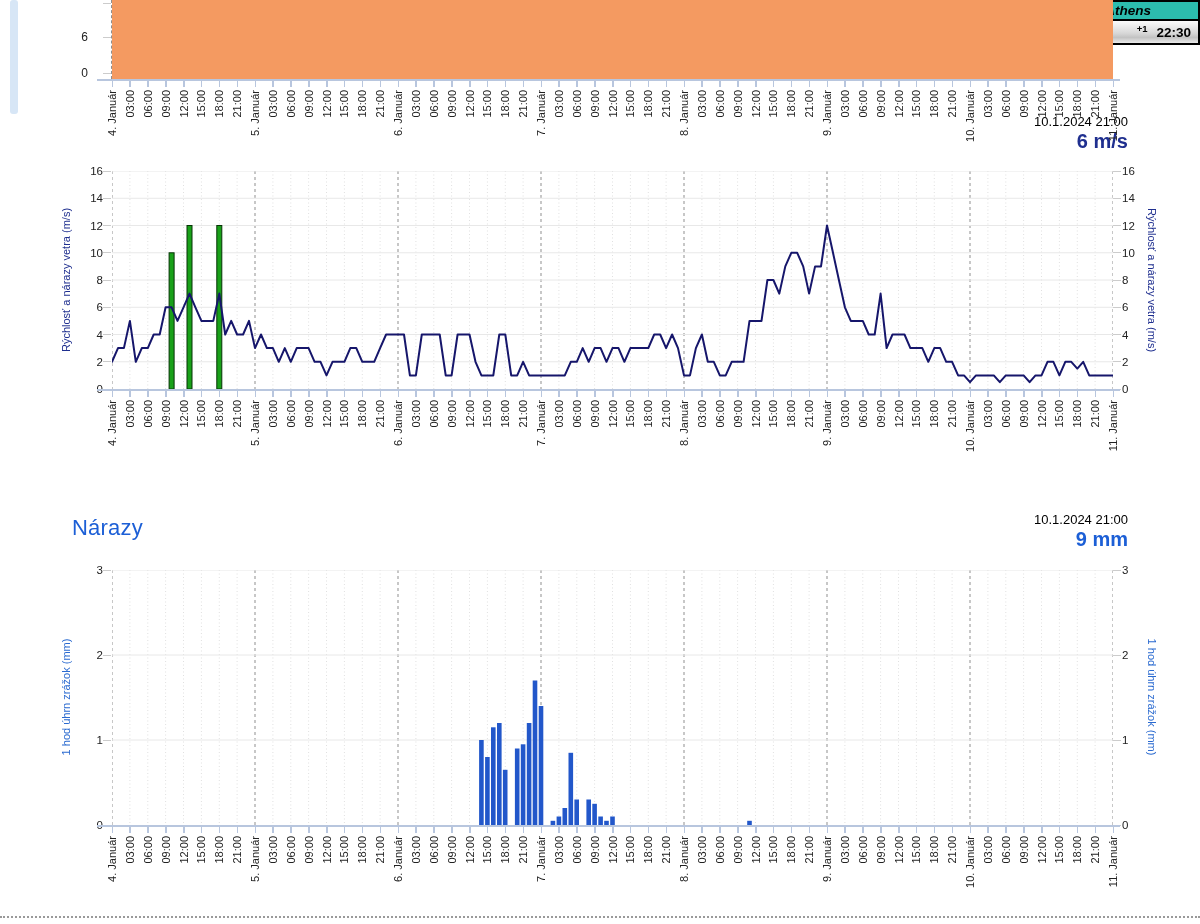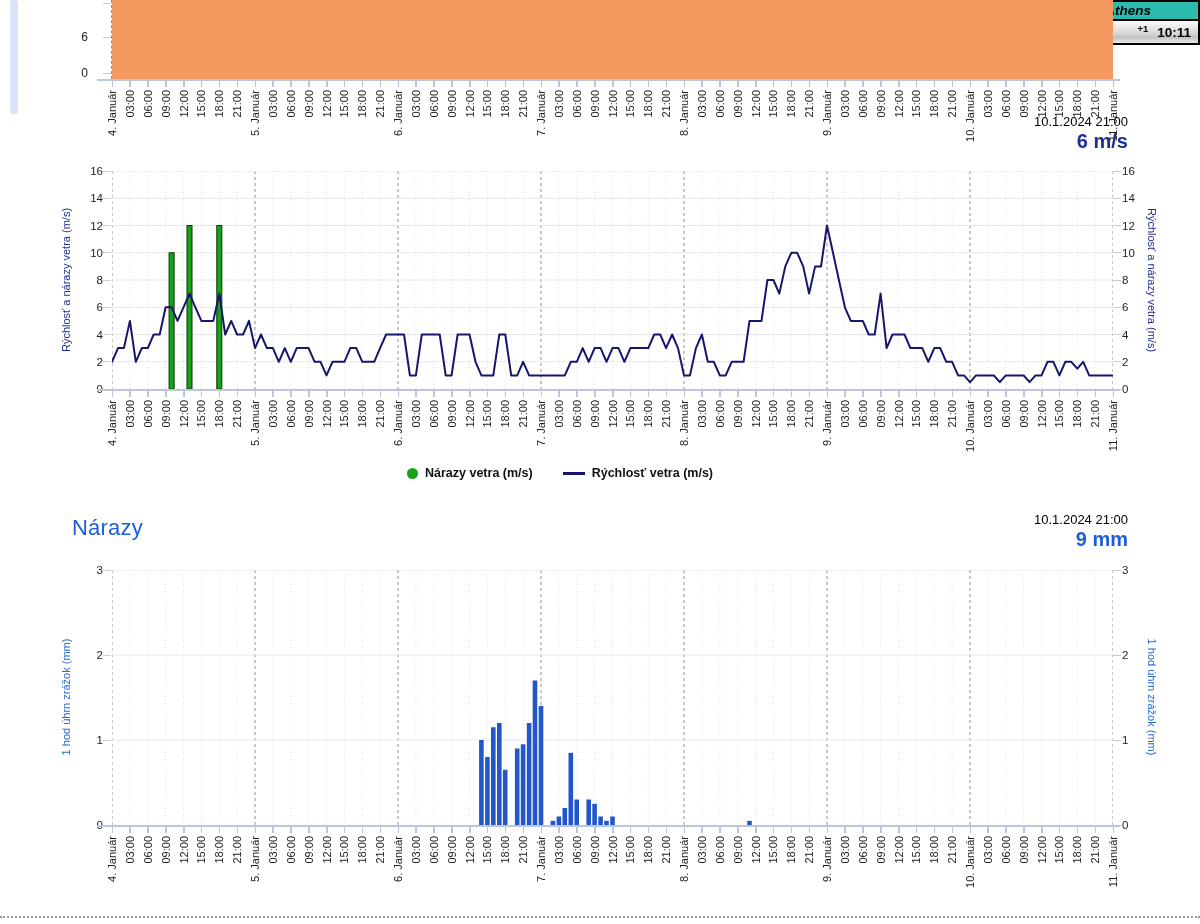--- a/index.html
+++ b/index.html
@@ -67,21 +67,21 @@
         <span class="clock-off">-1</span>
         <span>20:11:16</span>
       </div>
     </div>
     <div class="clock-col">
       <div class="clock-head" style="background: rgb(44, 188, 174);">Cairo-Athens</div>
       <div class="clock-time">
         <span class="clock-date">Wed, Jan 10</span>
         <span class="clock-sp"></span>
         <span class="clock-off">+1</span>
-        <span>10:11</span>
+        <span>22:30</span>
       </div>
     </div>
   </div>
 
   <div class="ts-block" style="top:114px">
     <div class="ts">10.1.2024 21:00</div>
     <div class="tsval" style="color:#1f2f8f">6 m/s</div>
   </div>
   <div id="wind-chart" style="position: absolute; left: 112px; top: 171px; width: 1001px; height: 219px;"><svg width="1001" height="219" viewBox="0 0 1001 219" xmlns="http://www.w3.org/2000/svg">
         <g>
@@ -154,30 +154,20 @@
         <g>
           <rect x="57.1" y="81.8" width="5" height="136.3" fill="#19a119" stroke="#063306" stroke-width="1"></rect>
           <rect x="75.0" y="54.5" width="5" height="163.5" fill="#19a119" stroke="#063306" stroke-width="1"></rect>
           <rect x="104.8" y="54.5" width="5" height="163.5" fill="#19a119" stroke="#063306" stroke-width="1"></rect>
         </g>
         <polyline points="0.0,190.8 6.0,177.1 11.9,177.1 17.9,149.9 23.8,190.8 29.8,177.1 35.8,177.1 41.7,163.5 47.7,163.5 53.6,136.3 59.6,136.3 65.5,149.9 71.5,136.3 77.5,122.6 83.4,136.3 89.4,149.9 95.3,149.9 101.3,149.9 107.3,122.6 113.2,163.5 119.2,149.9 125.1,163.5 131.1,163.5 137.0,149.9 143.0,177.1 149.0,163.5 154.9,177.1 160.9,177.1 166.8,190.8 172.8,177.1 178.8,190.8 184.7,177.1 190.7,177.1 196.6,177.1 202.6,190.8 208.5,190.8 214.5,204.4 220.5,190.8 226.4,190.8 232.4,190.8 238.3,177.1 244.3,177.1 250.3,190.8 256.2,190.8 262.2,190.8 268.1,177.1 274.1,163.5 280.0,163.5 286.0,163.5 292.0,163.5 297.9,204.4 303.9,204.4 309.8,163.5 315.8,163.5 321.8,163.5 327.7,163.5 333.7,204.4 339.6,204.4 345.6,163.5 351.5,163.5 357.5,163.5 363.5,190.8 369.4,204.4 375.4,204.4 381.3,204.4 387.3,163.5 393.3,163.5 399.2,204.4 405.2,204.4 411.1,190.8 417.1,204.4 423.0,204.4 429.0,204.4 435.0,204.4 440.9,204.4 446.9,204.4 452.8,204.4 458.8,190.8 464.8,190.8 470.7,177.1 476.7,190.8 482.6,177.1 488.6,177.1 494.5,190.8 500.5,177.1 506.5,177.1 512.4,190.8 518.4,177.1 524.3,177.1 530.3,177.1 536.3,177.1 542.2,163.5 548.2,163.5 554.1,177.1 560.1,163.5 566.0,177.1 572.0,204.4 578.0,204.4 583.9,177.1 589.9,163.5 595.8,190.8 601.8,190.8 607.8,204.4 613.7,204.4 619.7,190.8 625.6,190.8 631.6,190.8 637.5,149.9 643.5,149.9 649.5,149.9 655.4,109.0 661.4,109.0 667.3,122.6 673.3,95.4 679.3,81.8 685.2,81.8 691.2,95.4 697.1,122.6 703.1,95.4 709.0,95.4 715.0,54.5 721.0,81.8 726.9,109.0 732.9,136.3 738.8,149.9 744.8,149.9 750.8,149.9 756.7,163.5 762.7,163.5 768.6,122.6 774.6,177.1 780.5,163.5 786.5,163.5 792.5,163.5 798.4,177.1 804.4,177.1 810.3,177.1 816.3,190.8 822.3,177.1 828.2,177.1 834.2,190.8 840.1,190.8 846.1,204.4 852.0,204.4 858.0,211.2 864.0,204.4 869.9,204.4 875.9,204.4 881.8,204.4 887.8,211.2 893.8,204.4 899.7,204.4 905.7,204.4 911.6,204.4 917.6,211.2 923.5,204.4 929.5,204.4 935.5,190.8 941.4,190.8 947.4,204.4 953.3,190.8 959.3,190.8 965.3,197.6 971.2,190.8 977.2,204.4 983.1,204.4 989.1,204.4 995.0,204.4 1001.0,204.4" fill="none" stroke="#16166b" stroke-width="2" stroke-linejoin="round" stroke-linecap="round"></polyline>
       </svg></div>
   <div class="rotl" style="left:60px;top:280px;color:#1f2f8f">Rýchlosť a nárazy vetra (m/s)</div>
   <div class="rotr" style="left:1158px;top:280px;color:#1f2f8f">Rýchlosť a nárazy vetra (m/s)</div>
 
-  <div id="wind-legend">
-    <div class="leg-item">
-      <span class="leg-dot" style="background:#19a119"></span>
-      <span>Nárazy vetra (m/s)</span>
-    </div>
-    <div class="leg-item">
-      <span class="leg-line"></span>
-      <span>Rýchlosť vetra (m/s)</span>
-    </div>
-  </div>
 
   <div class="chart-title" style="left:72px;top:515px;color:#1c5fd6">Nárazy</div>
   <div class="ts-block" style="top:512px">
     <div class="ts">10.1.2024 21:00</div>
     <div class="tsval" style="color:#1c5fd6">9 mm</div>
   </div>
   <div id="precip-chart" style="position: absolute; left: 112px; top: 570px; width: 1001px; height: 256px;"><svg width="1001" height="256" viewBox="0 0 1001 256" xmlns="http://www.w3.org/2000/svg">
         <g>
           <line x1="0.0" y1="0" x2="0.0" y2="255" stroke="#8f8f8f" stroke-width="1" stroke-dasharray="3,3"></line>
           <line x1="17.9" y1="0" x2="17.9" y2="255" stroke="#e0e0e0" stroke-width="1" stroke-dasharray="1,2.5"></line>

